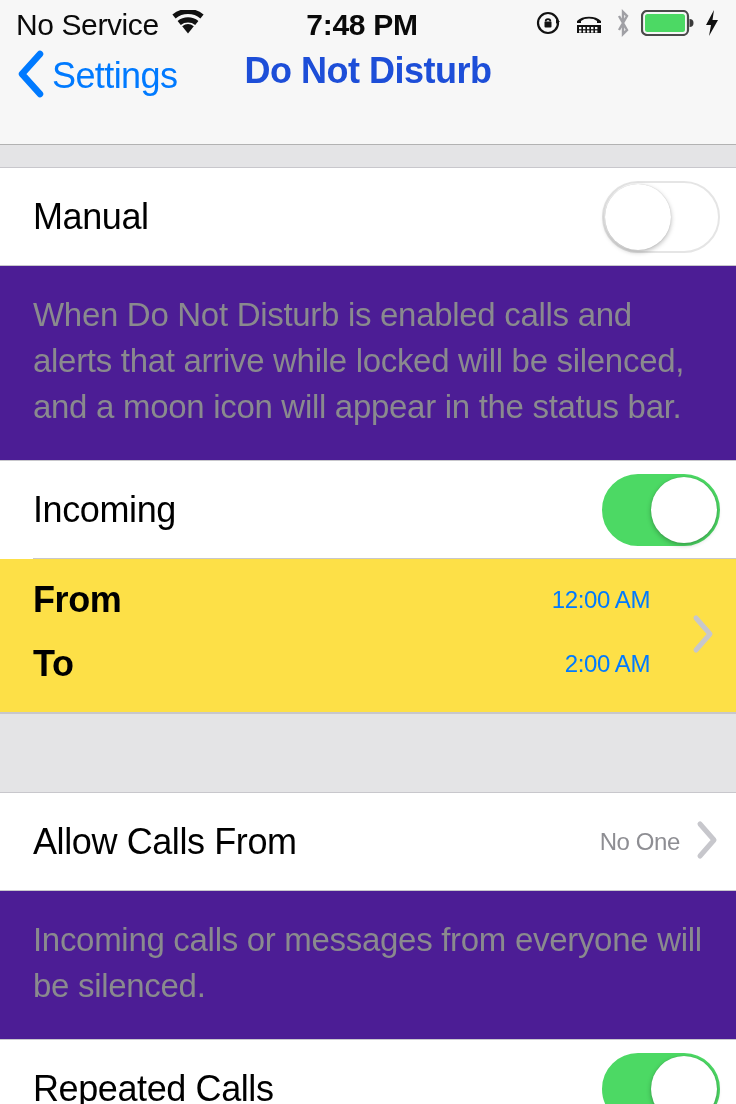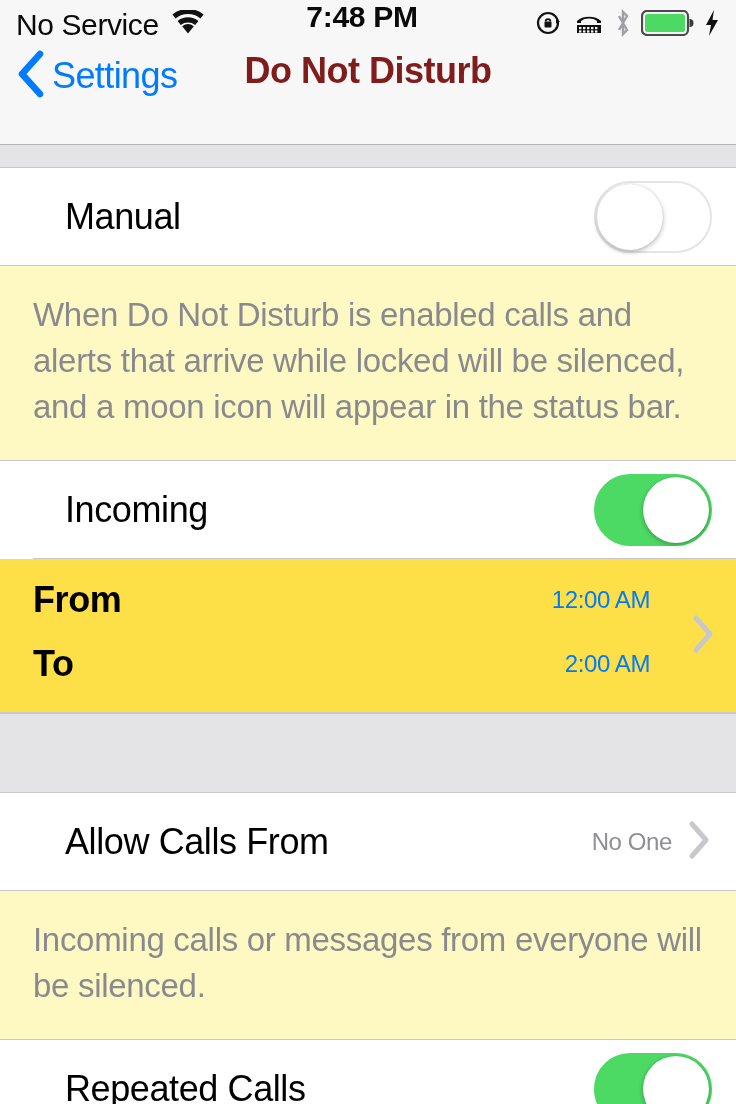--- a/index.html
+++ b/index.html
@@ -10,21 +10,21 @@
     font-family: "Liberation Sans", sans-serif;
     -webkit-font-smoothing: antialiased;
   }
   #screen { position: relative; width: 736px; height: 1104px; background: #e4e4e6; }
 
   
   .status-bar {
     position: relative;
     height: 50px;
     background: #f7f7f7;
-    display: flex; 
+    display: flex; align-items: center;
     padding: 0 16px;
   }
   .status-left { display: flex; align-items: center; gap: 12px; }
   .carrier { font-size: 30px; color: #0a0a0a; letter-spacing: -0.4px; }
   .wifi-icon { display: block; }
   .status-time {
     position: absolute; left: 0; right: 12px; text-align: center;
     font-size: 30px; font-weight: bold; color: #0a0a0a; letter-spacing: -0.3px;
     pointer-events: none;
   }
@@ -44,43 +44,42 @@
     display: flex; align-items: center;
     padding-left: 16px; gap: 6px;
     cursor: pointer;
   }
   .back-chevron { display: block; }
   .nav-back-label {
     font-size: 36px; color: #007aff; letter-spacing: -0.6px;
   }
   .nav-title {
     position: absolute; left: 0; right: 0; text-align: center;
-    font-size: 36px; font-weight: bold; color: #7f1d1d; letter-spacing: -0.5px;
+    font-size: 36px; font-weight: bold; color: #1d4ed8; letter-spacing: -0.5px;
     pointer-events: none;
   }
 
   
   .gap { background: #e4e4e6; }
   .gap-top { height: 23px; border-bottom: 1px solid #c8c7cc; }
   .gap-mid { height: 80px; border-top: 1px solid #c8c7cc; border-bottom: 1px solid #c8c7cc; }
 
   .group {
     background: #ffffff;
     border-top: 1px solid #c8c7cc;
     border-bottom: 1px solid #c8c7cc;
   }
   .group.no-top { border-top: none; }
 
   .row {
     position: relative;
     display: flex; align-items: center;
-    padding: 0 24px 0 33px;
+    padding: 0 16px 0 33px;
     min-height: 97px;
     background: #fff;
-    margin-left: 32px;
   }
   .row-label {
     font-size: 36px; color: #000; letter-spacing: -0.4px;
   }
   .row-label.bold { font-weight: bold; }
   .row-right {
     margin-left: auto; display: flex; align-items: center; gap: 14px;
   }
   .row-value { font-size: 24px; letter-spacing: -0.4px; }
   .row-value.blue { color: #007aff; }
@@ -110,21 +109,21 @@
     width: 66px; height: 66px;
     border-radius: 50%;
     background: #ffffff;
     box-shadow: 0 2px 5px rgba(0,0,0,0.28), 0 0 1px rgba(0,0,0,0.2);
   }
   .switch.off .knob { left: 1px; }
   .switch.on  .knob { left: 47px; }
 
   
   .footer {
-    background: #fef9c3;
+    background: #4c1d95;
     padding: 26px 33px 30px 33px;
     border-bottom: 1px solid #c8c7cc;
   }
   .footer p {
     font-size: 33px;
     line-height: 46px;
     color: #8a8a8e;
     letter-spacing: -0.3px;
   }
 

